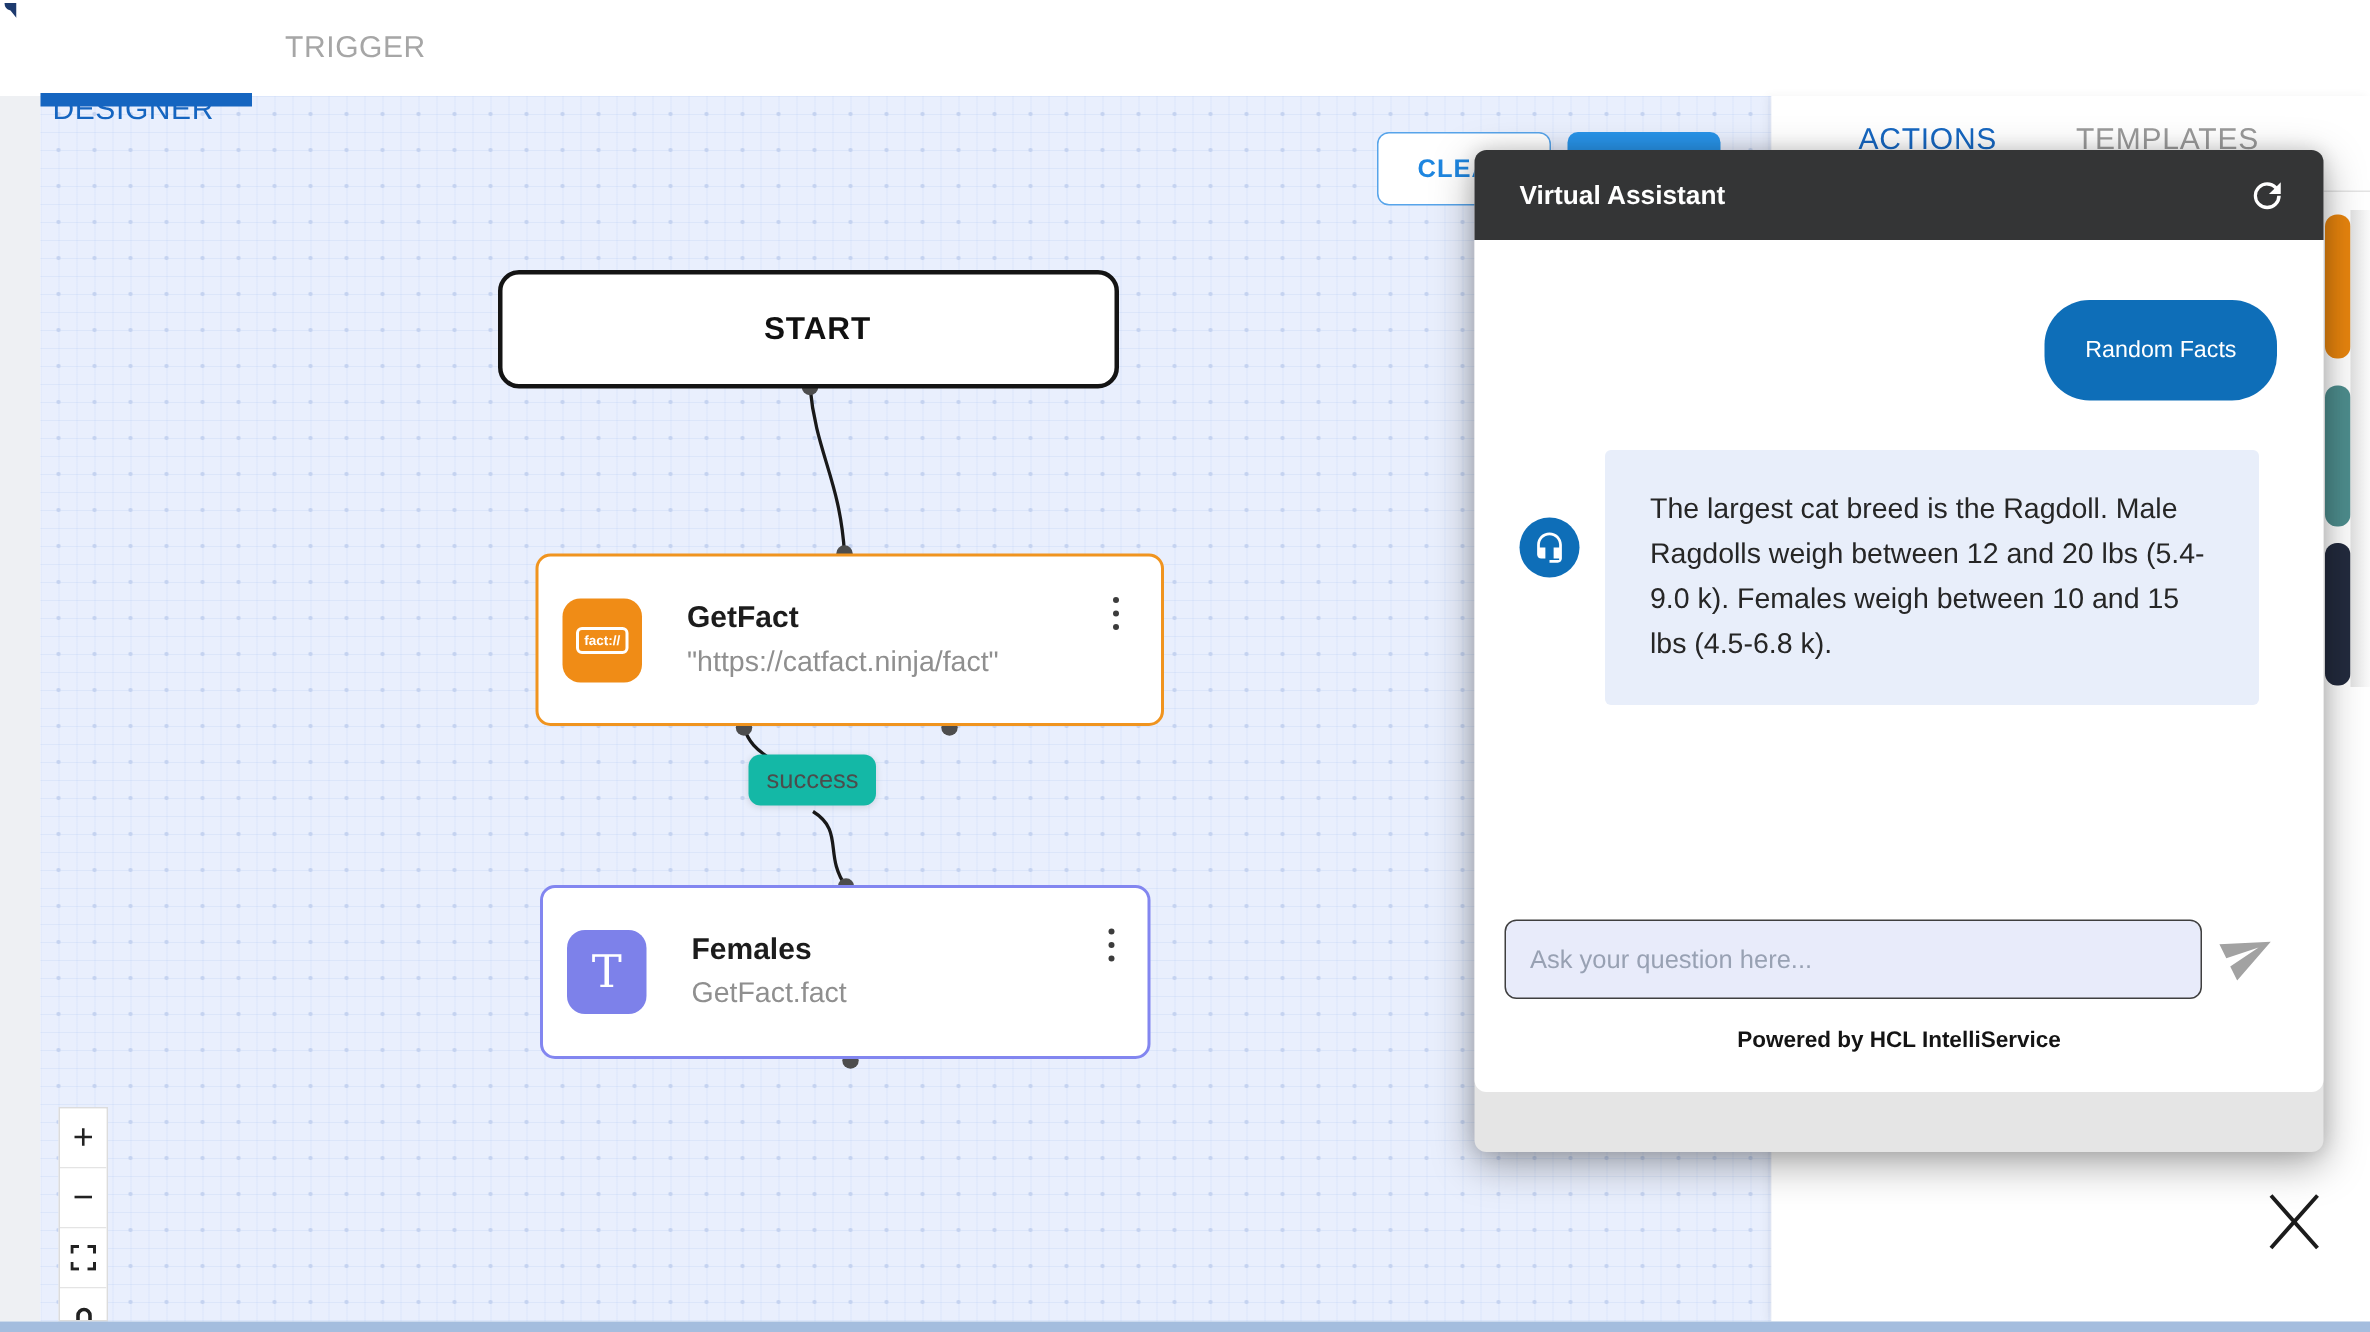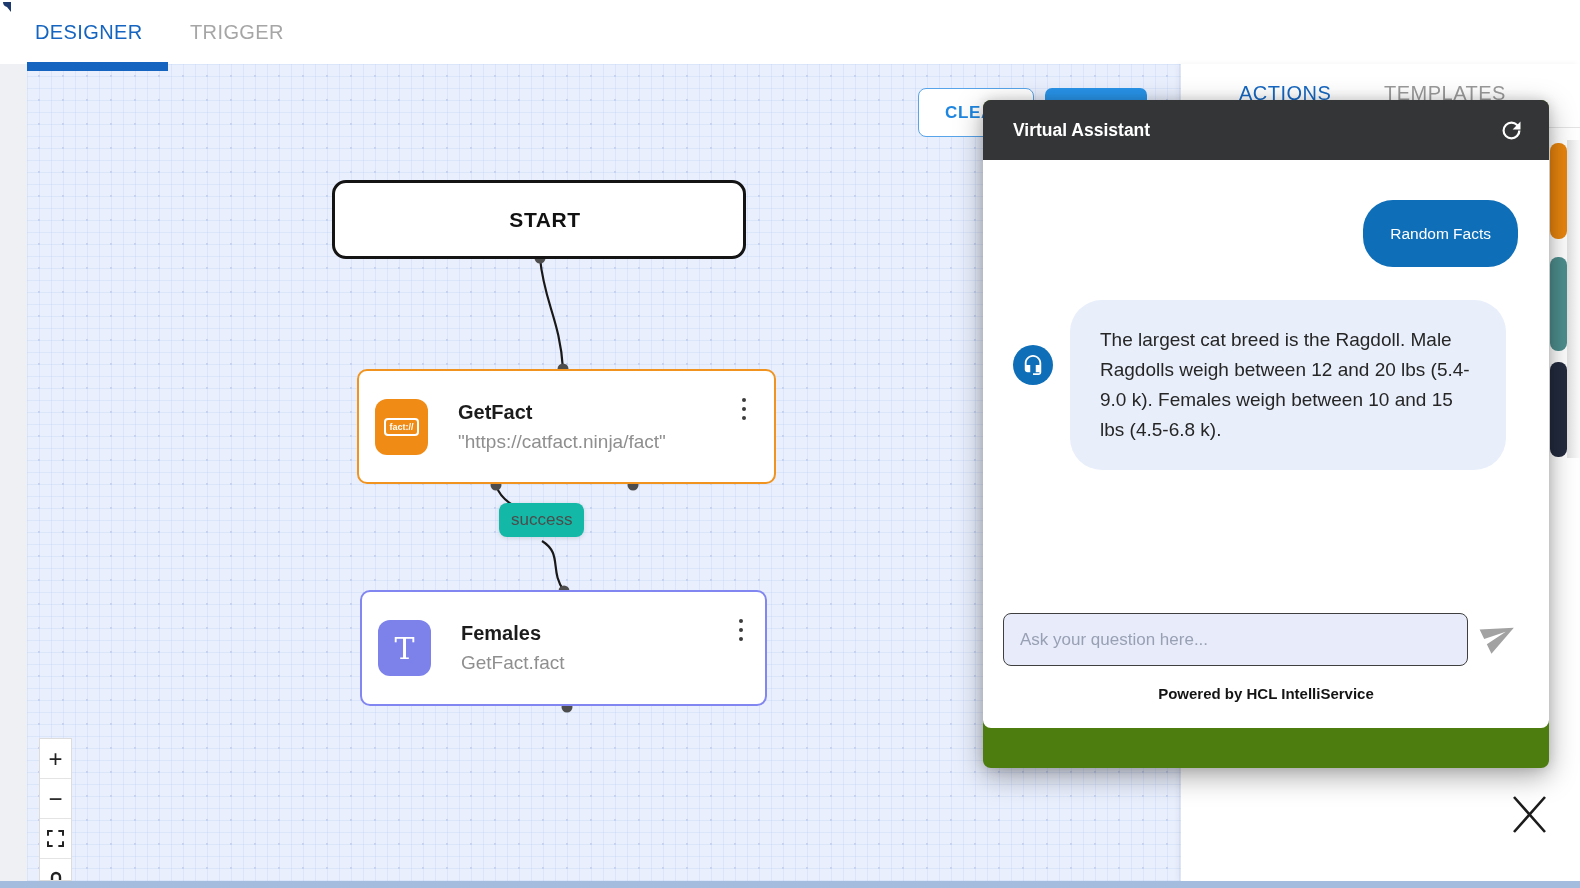--- a/index.html
+++ b/index.html
@@ -6,21 +6,21 @@
   html,body { width:1580px; height:888px; overflow:hidden; background:#fff;
               font-family:"Liberation Sans", sans-serif; }
   .app { position:relative; width:1580px; height:888px; background:#fff; overflow:hidden; }
 
   
   .tabbar { position:absolute; left:0; top:0; width:1580px; height:64px; background:#fff; z-index:2; }
   .corner-icon { position:absolute; left:2px; top:2px; width:9px; height:13px; }
   .corner-icon svg { display:block; }
   .tab { position:absolute; top:0; height:64px; display:flex; align-items:center;
          font-size:20px; font-weight:500; letter-spacing:.4px; cursor:pointer; }
-  .tab-designer { left:35px; color:#1565c0; }
+  .tab-designer { left:35px; color:#1565c0;margin-top:41px; }
   .tab-trigger  { left:190px; color:#a6a6a6; }
   .tab-underline { position:absolute; left:27px; top:62px; width:141px; height:9px; background:#1565c0; z-index:3; }
 
   
   .left-strip { position:absolute; left:0; top:64px; width:27px; height:817px; background:#eef0f3; }
   .canvas { position:absolute; left:27px; top:64px; width:1154px; height:817px;
     background-color:#e9effd;
     background-image:
       radial-gradient(circle,#c5d3f0 1.3px, rgba(0,0,0,0) 1.5px),
       linear-gradient(rgba(168,194,240,.20) 1px, rgba(0,0,0,0) 1px),
@@ -83,35 +83,35 @@
   .accent-bar { position:absolute; width:17px; border-radius:8px; z-index:3; }
   .accent-1 { left:1550px; top:143px; height:96px; background:#e8850e; }
   .accent-2 { left:1550px; top:257px; height:94px; background:#4e8e8e; }
   .accent-3 { left:1550px; top:362px; height:95px; background:#232b3e; }
   .accent-shadow { position:absolute; left:1567px; top:140px; width:13px; height:318px; z-index:3;
     background:linear-gradient(to right,#e2e2e2,#fbfbfb); }
   .close-x { position:absolute; left:1508px; top:792px; width:42px; height:44px; z-index:4; cursor:pointer; }
 
   
   .chat { position:absolute; left:983px; top:100px; width:566px; height:668px; z-index:10;
-    background:#4d7c0f; border-radius:8px;
+    background:#e5e5e5; border-radius:8px;
     box-shadow:0 8px 28px rgba(0,0,0,.35), 0 0 12px rgba(0,0,0,.12); }
   .chat-header { height:60px; background:#343536; border-radius:8px 8px 0 0;
     display:flex; align-items:center; padding:0 24px 0 30px; }
   .chat-title { color:#fff; font-size:17.5px; font-weight:bold; }
   .chat-refresh { margin-left:auto; width:27px; height:27px; cursor:pointer; }
   .chat-status { height:40px; background:#ebebeb; display:flex; align-items:center; justify-content:center;
     font-size:15px; color:#8f8f8f; }
   .chat-body { position:relative; height:568px; background:#fff; border-radius:0 0 8px 8px; }
   .msg-user { position:absolute; right:31px; top:40px; height:67px; line-height:67px;
     padding:0 27px; background:#0e6eb8; color:#fff; border-radius:30px; font-size:15.5px; }
   .bot-avatar { position:absolute; left:30px; top:185px; width:40px; height:40px; border-radius:50%;
     background:#0e6eb8; display:flex; align-items:center; justify-content:center; }
   .msg-bot { position:absolute; left:87px; top:140px; width:436px; padding:25px 30px;
-    background:#e8eefa; border-radius:32px; font-size:19px; line-height:30px; color:#262626; }
+    background:#e8eefa; border-radius:4px; font-size:19px; line-height:30px; color:#262626; }
   .chat-input { position:absolute; left:20px; top:453px; width:465px; height:53px;
     background:#e8ebfa; border:1.6px solid #3f3f3f; border-radius:8px;
     padding:0 16px; font-size:17px; color:#333; font-family:"Liberation Sans", sans-serif; }
   .chat-input::placeholder { color:#98a1b3; }
   .chat-send { position:absolute; left:498px; top:457px; width:42px; height:42px; cursor:pointer; }
   .chat-send svg { transform:rotate(-26deg); }
   .chat-footer { position:absolute; left:0; right:0; top:525px; text-align:center;
     font-size:15px; font-weight:bold; color:#141414; }
 
   .bottom-strip { position:absolute; left:0; top:881px; width:1580px; height:7px;

